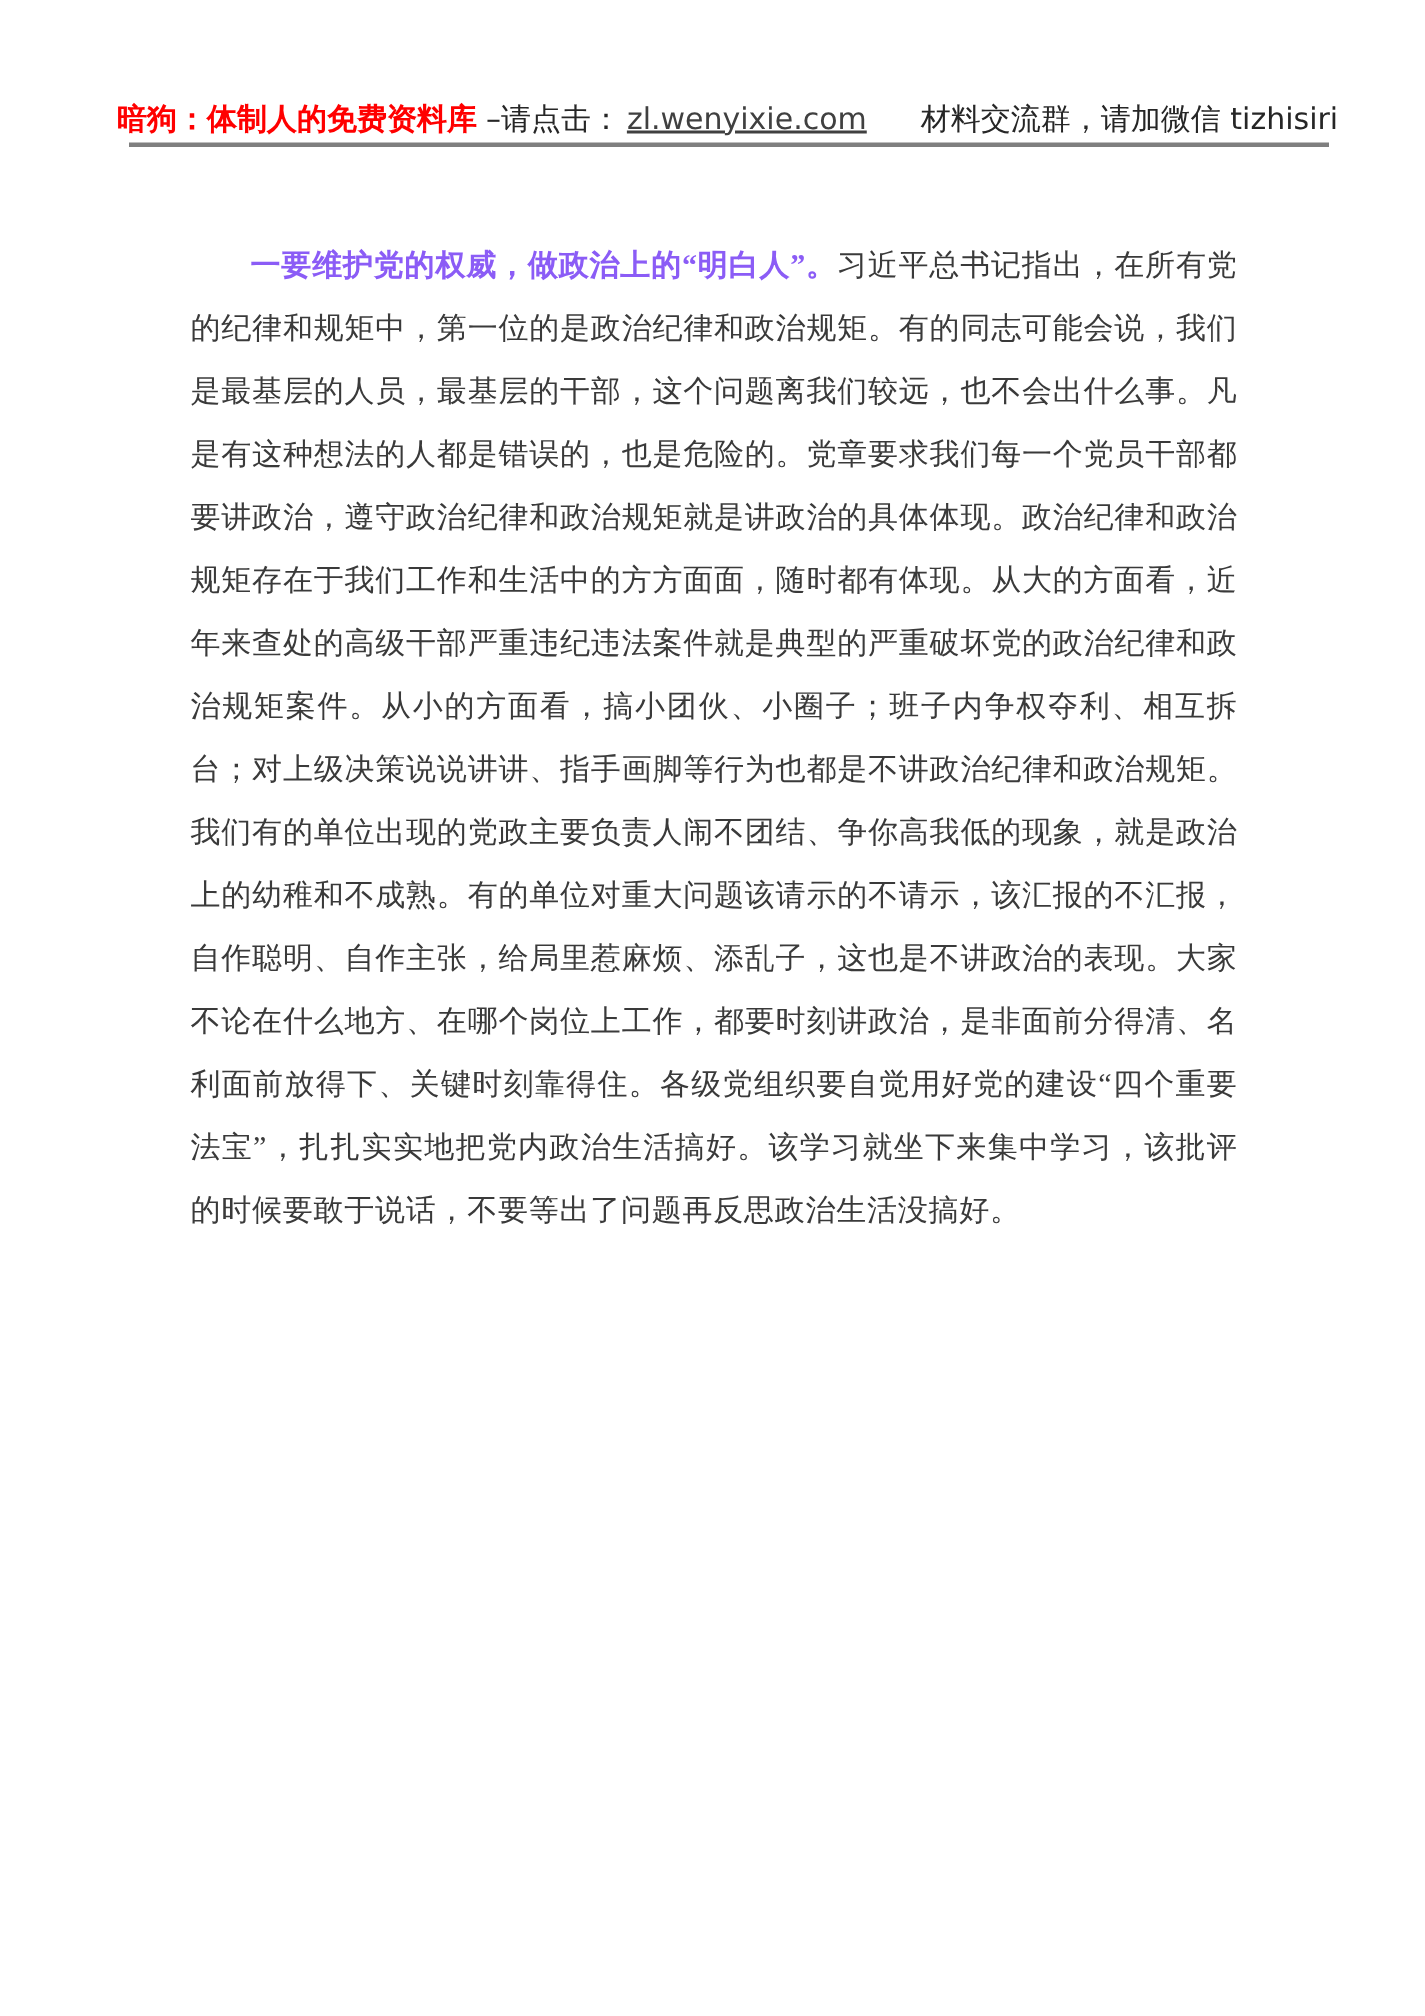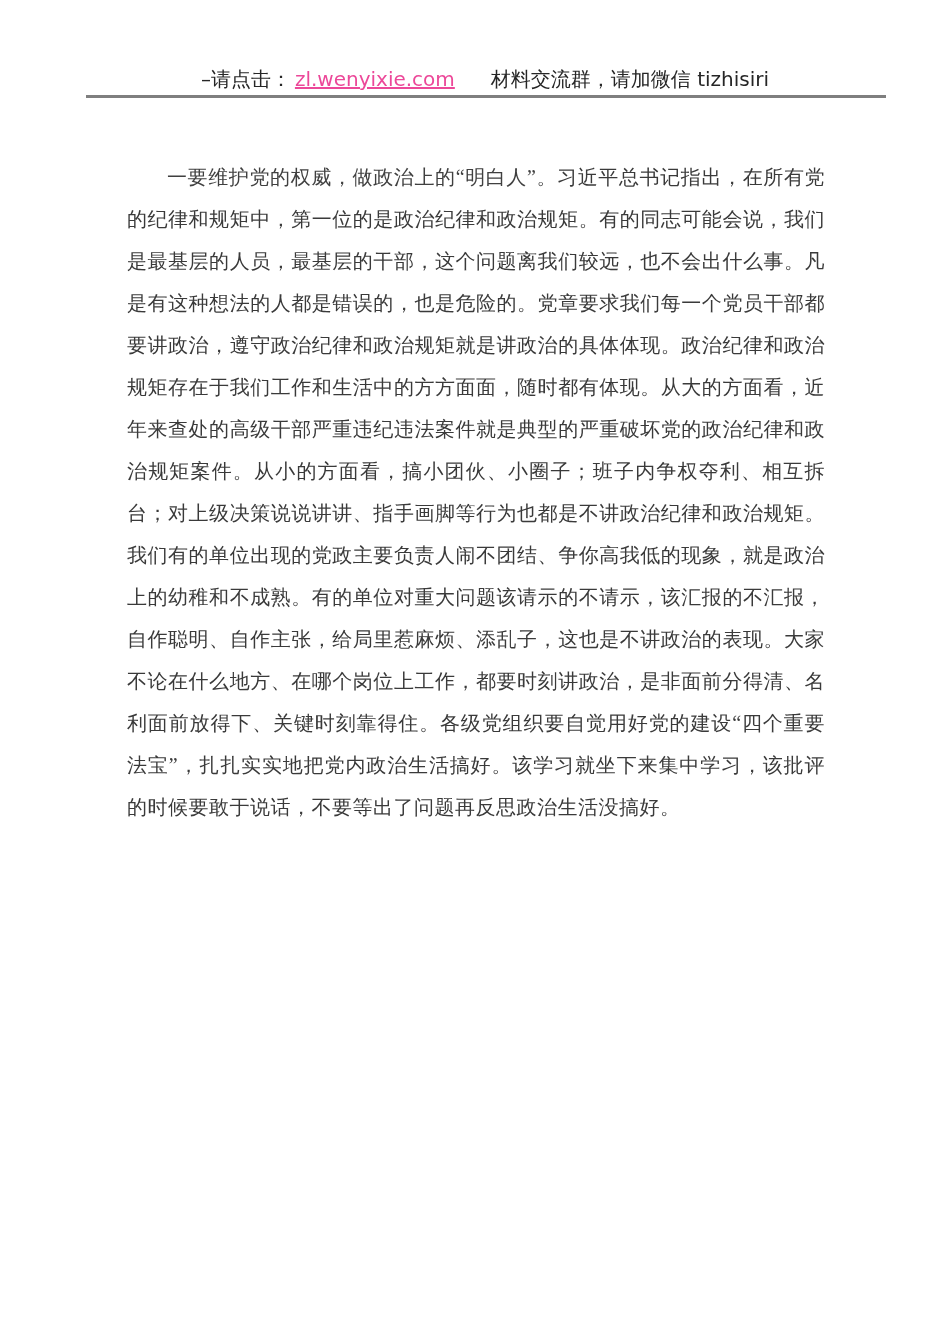--- a/index.html
+++ b/index.html
@@ -66,32 +66,33 @@
     text-align: justify;
   }
   .para {
     margin: 0;
     padding: 0;
   }
   .para.indent {
     text-indent: 40px;
   }
   .lead {
-    font-weight: normal;
-    color: #404040;
+    font-weight: bold;
+    color: #8b5cf6;
   }
 </style>
 </head>
 <body>
 
 <div class="page">
 
   <div class="header">
+    <span class="brand" style="color: rgb(255, 0, 0);">暗狗：体制人的免费资料库</span>
     <span class="prompt">–请点击：</span>
-    <a class="link" href="#" style="color: #ec4899;">zl.wenyixie.com</a>
+    <a class="link" href="#" style="color: #404040;">zl.wenyixie.com</a>
     <span class="group" style="color: rgb(38, 38, 38);">材料交流群，请加微信 tizhisiri</span>
   </div>
 
   <div class="divider" style="background: rgb(127, 127, 127);"></div>
 
   <div class="doc" style="color: rgb(58, 58, 58);">
     <p class="para indent"><span class="lead">一要维护党的权威，做政治上的“明白人”。</span><span>习近平总书记指出，在所有党的纪律和规矩中，第一位的是政治纪律和政治规矩。有的同志可能会说，我们是最基层的人员，最基层的干部，这个问题离我们较远，也不会出什么事。凡是有这种想法的人都是错误的，也是危险的。党章要求我们每一个党员干部都要讲政治，遵守政治纪律和政治规矩就是讲政治的具体体现。政治纪律和政治规矩存在于我们工作和生活中的方方面面，随时都有体现。从大的方面看，近年来查处的高级干部严重违纪违法案件就是典型的严重破坏党的政治纪律和政治规矩案件。从小的方面看，搞小团伙、小圈子；班子内争权夺利、相互拆台；对上级决策说说讲讲、指手画脚等行为也都是不讲政治纪律和政治规矩。我们有的单位出现的党政主要负责人闹不团结、争你高我低的现象，就是政治上的幼稚和不成熟。有的单位对重大问题该请示的不请示，该汇报的不汇报，自作聪明、自作主张，给局里惹麻烦、添乱子，这也是不讲政治的表现。大家不论在什么地方、在哪个岗位上工作，都要时刻讲政治，是非面前分得清、名利面前放得下、关键时刻靠得住。各级党组织要自觉用好党的建设“四个重要法宝”，扎扎实实地把党内政治生活搞好。该学习就坐下来集中学习，该批评的时候要敢于说话，不要等出了问题再反思政治生活没搞好。</span></p>
   </div>
 
 </div>

